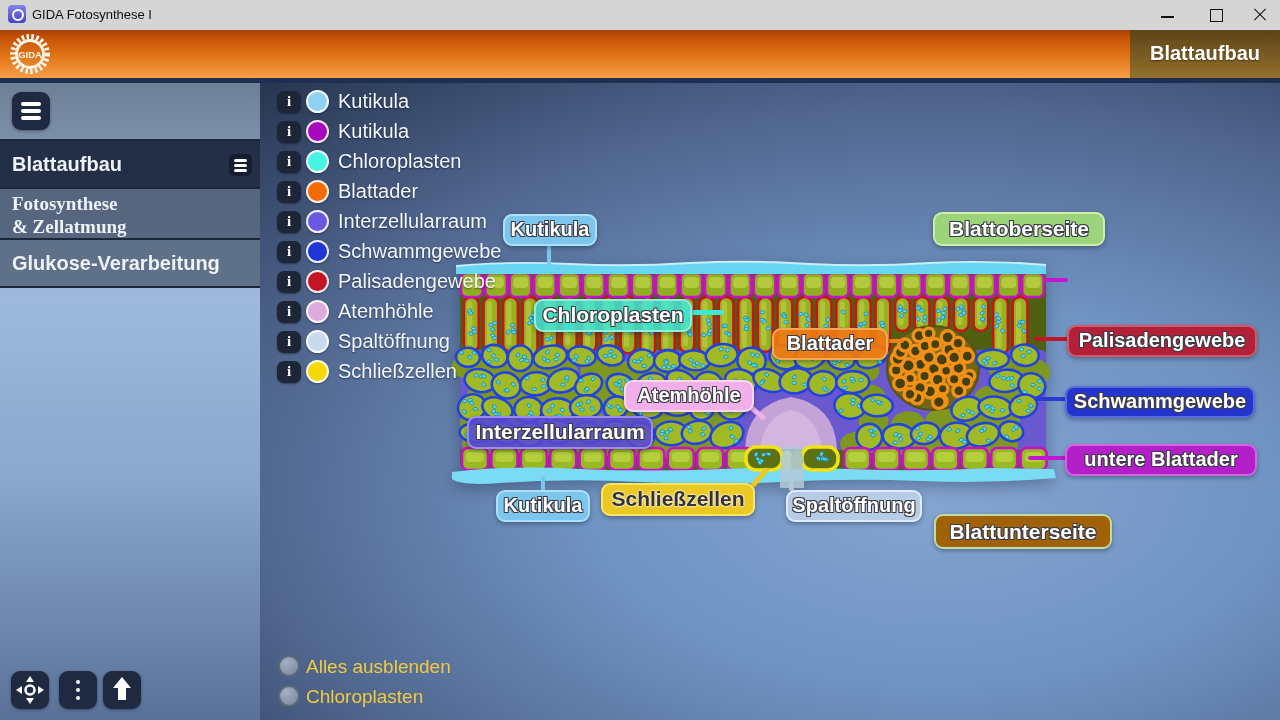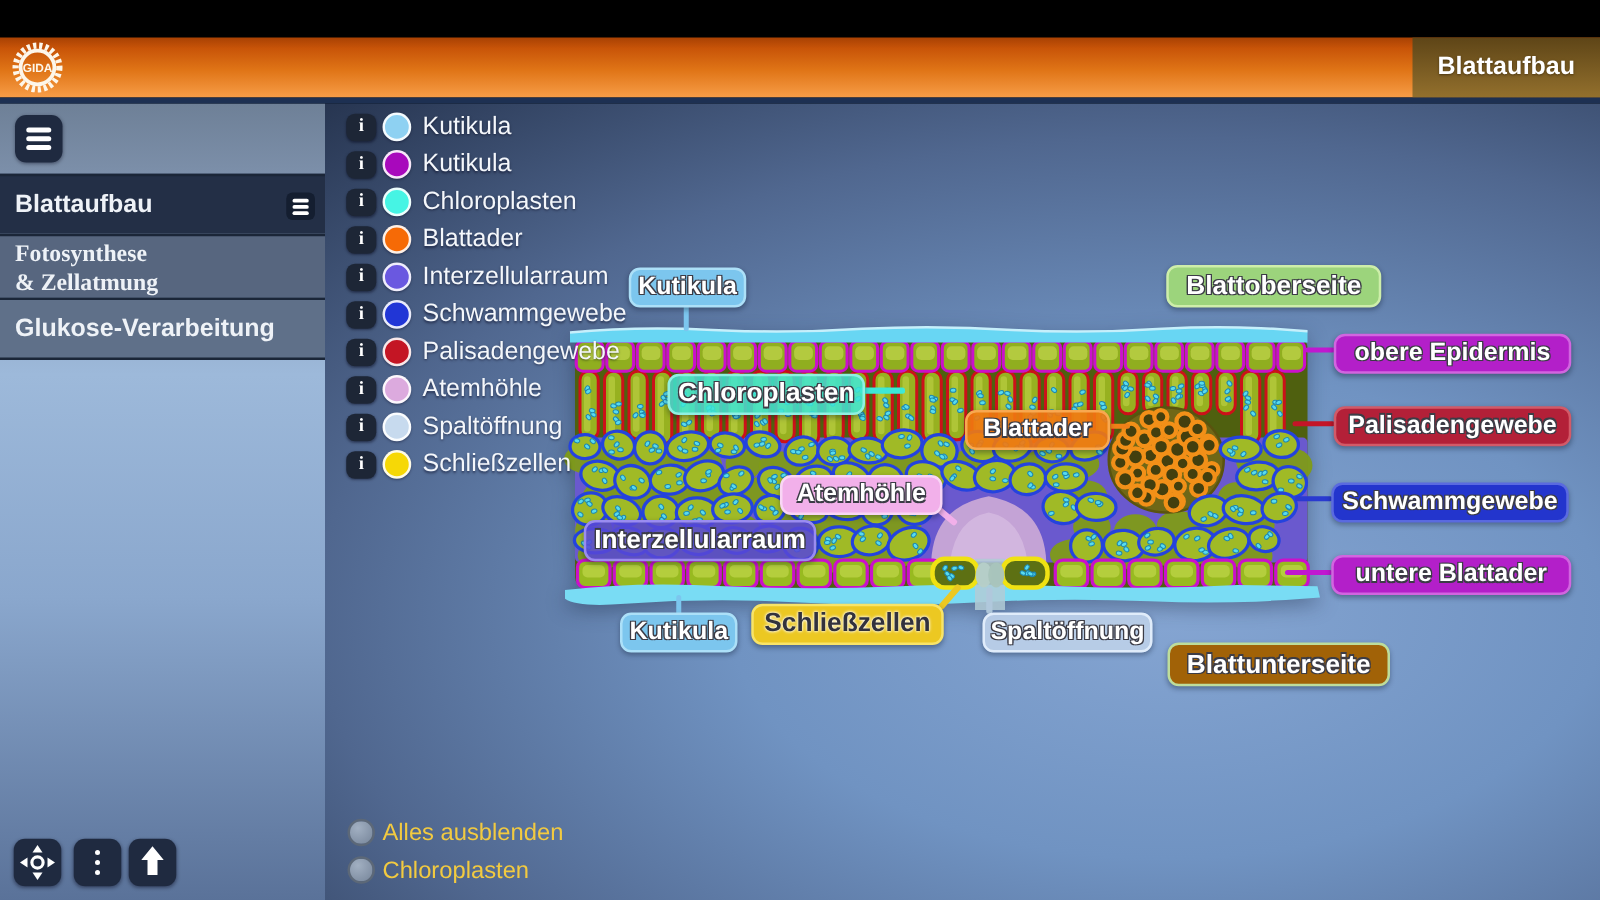--- a/index.html
+++ b/index.html
@@ -94,20 +94,34 @@
   .p-schliess       {left:601px;top:483px;width:154px;background:#ecc822;border:2px solid #f8e468;font-size:21px;
                      color:#32323c;text-shadow:0 0 2px #fff,0 0 3px #fff;}
   .p-spalt          {left:786px;top:490px;width:136px;background:rgba(186,206,232,.94);border:2px solid #e0ecfa;}
   .p-blattunterseite{left:934px;top:514px;width:178px;background:#a16207;border:2px solid #bedd9b;font-size:21px;padding-top:5px;}
 </style>
 </head>
 <body>
 
 <div id="app">
 
+  <div class="titlebar">
+    <div class="titlebar-icon"></div>
+    <div class="titlebar-title">GIDA Fotosynthese I</div>
+    <div class="winbtn winbtn-min">
+        <div class="glyph-min"></div>
+      </div>
+    <div class="winbtn winbtn-max">
+        <div class="glyph-max"></div>
+      </div>
+    <div class="winbtn winbtn-close">
+        <div class="glyph-x1"></div>
+        <div class="glyph-x2"></div>
+      </div>
+  </div>
 
   <div class="header">
     <svg class="header-logo" width="44" height="44" viewBox="0 0 44 44">
       <circle cx="22" cy="22" r="17.5" fill="none" stroke="#fdf6ea" stroke-width="5" stroke-dasharray="2.6 2.3"></circle>
       <circle cx="22" cy="22" r="13.5" fill="none" stroke="#fdf6ea" stroke-width="3"></circle>
       <text x="22" y="25.5" text-anchor="middle" font-size="9.5" font-weight="bold" fill="#fdf6ea" font-family="Liberation Sans, sans-serif">GIDA</text>
     </svg>
     <div class="section-panel">
       <div class="section-title">Blattaufbau</div>
     </div>
@@ -950,21 +964,20 @@
   <div class="conn" style="left:1034px;top:337px;width:34px;height:4px;background:#c41528"></div>
   <div class="conn" style="left:745px;top:400px;width:26px;height:5px;background:#f2b0ea;transform:rotate(40deg);transform-origin:left center"></div>
   <div class="conn" style="left:1036px;top:397px;width:30px;height:4px;background:#2a3ad0"></div>
   <div class="conn" style="left:1028px;top:456px;width:38px;height:4px;background:#c018d0"></div>
   <div class="conn" style="left:541px;top:476px;width:4px;height:16px;background:#7cc6ee"></div>
   <div class="conn" style="left:752px;top:484px;width:24px;height:5px;background:#ecc822;transform:rotate(-49deg);transform-origin:left center"></div>
   <div class="conn" style="left:789px;top:470px;width:5px;height:21px;background:#b0c8dc"></div>
 
   <div class="pill p-kutikula-top">Kutikula</div>
   <div class="pill p-blattoberseite">Blattoberseite</div>
-  <div class="pill p-obere-epi">obere Epidermis</div>
   <div class="pill p-chloroplasten">Chloroplasten</div>
   <div class="pill p-blattader">Blattader</div>
   <div class="pill p-palisaden">Palisadengewebe</div>
   <div class="pill p-atem">Atemhöhle</div>
   <div class="pill p-schwamm">Schwammgewebe</div>
   <div class="pill p-interzell">Interzellularraum</div>
   <div class="pill p-untere-epi">untere Blattader</div>
   <div class="pill p-kutikula-bot">Kutikula</div>
   <div class="pill p-schliess">Schließzellen</div>
   <div class="pill p-spalt">Spaltöffnung</div>

